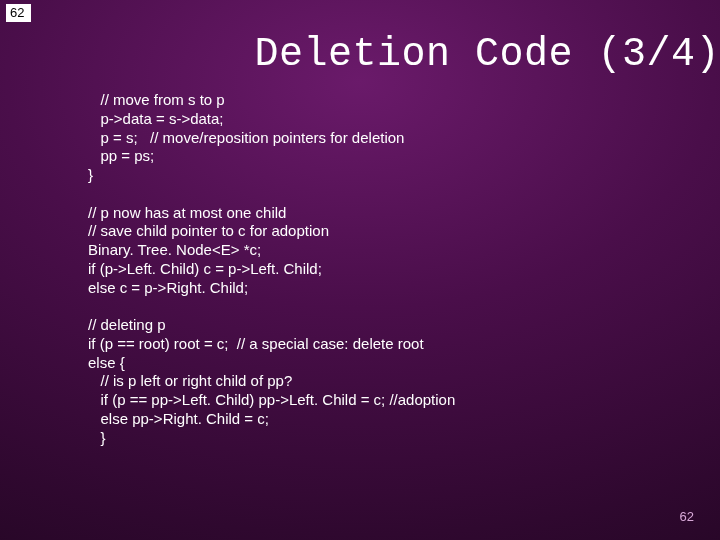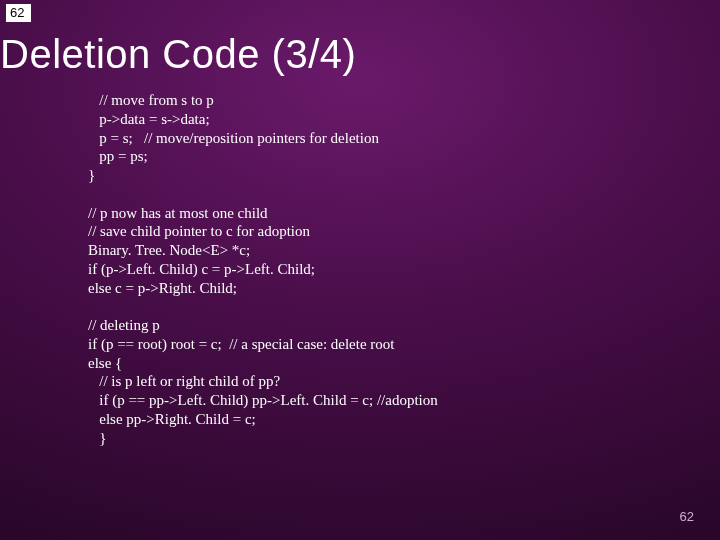--- a/index.html
+++ b/index.html
@@ -19,31 +19,31 @@
     position: absolute;
     top: 4px;
     left: 6px;
     background: #ffffff;
     color: #000000;
     font-family: Arial, Helvetica, sans-serif;
     font-size: 13px;
     padding: 1px 7px 2px 4px;
   }
   .title {
-    text-align: left;
+    text-align: right;
     font-size: 40px;
     font-weight: normal;
     color: #ffffff;
     margin-top: 32px;
     margin-bottom: 14px;
-    font-family: Liberation Sans, sans-serif;
+    font-family: Liberation Mono, monospace;
     letter-spacing: 0.5px;
   }
   .code {
-    font-family: Liberation Serif, serif;
+    font-family: Liberation Sans, sans-serif;
     font-size: 15px;
     line-height: 1.25;
     white-space: pre;
     color: #ffffff;
     margin-left: 88px;
     margin-right: 30px;
   }
   .footer-num {
     position: absolute;
     bottom: 16px;

